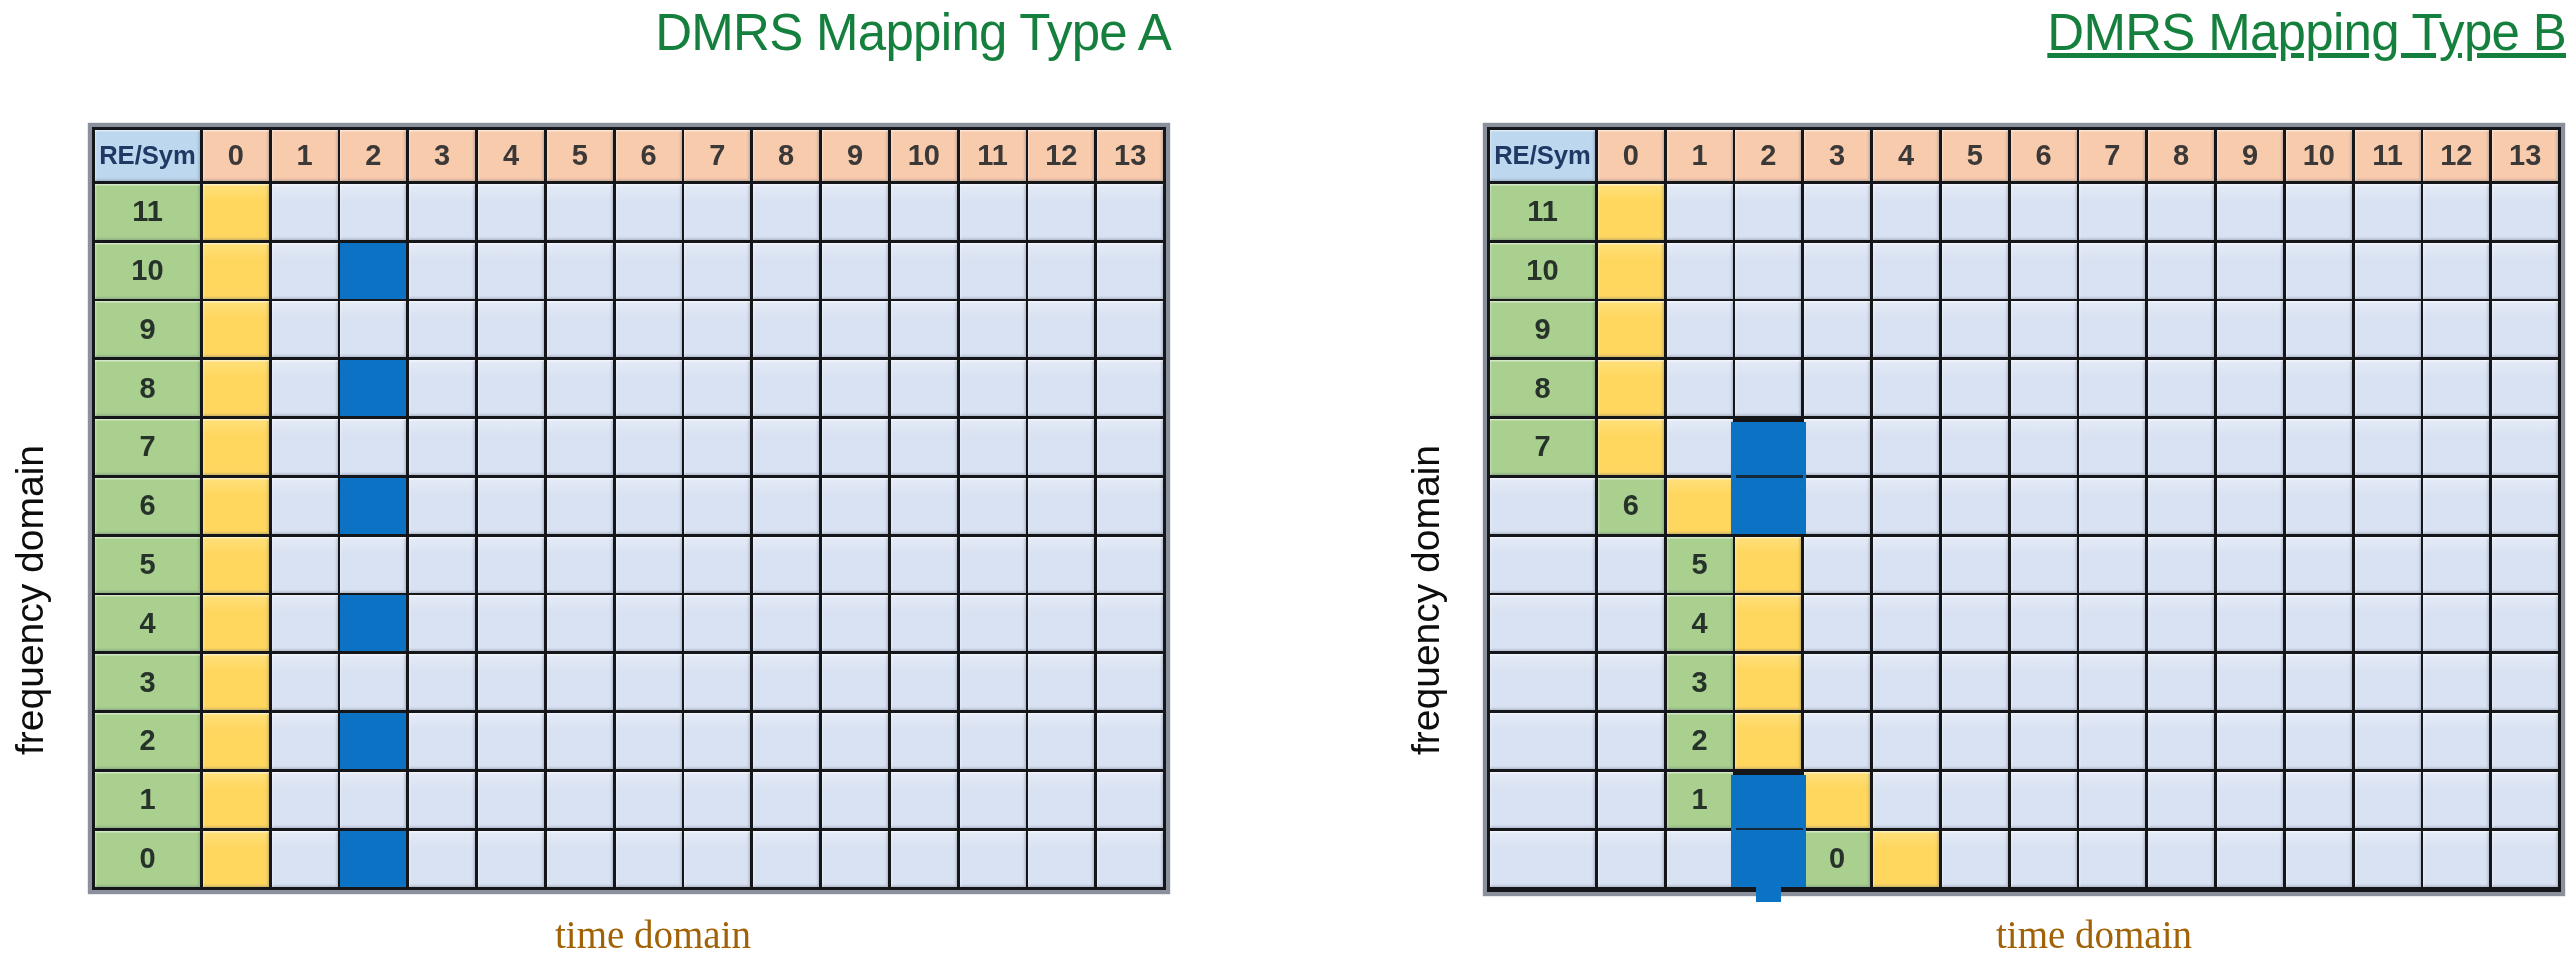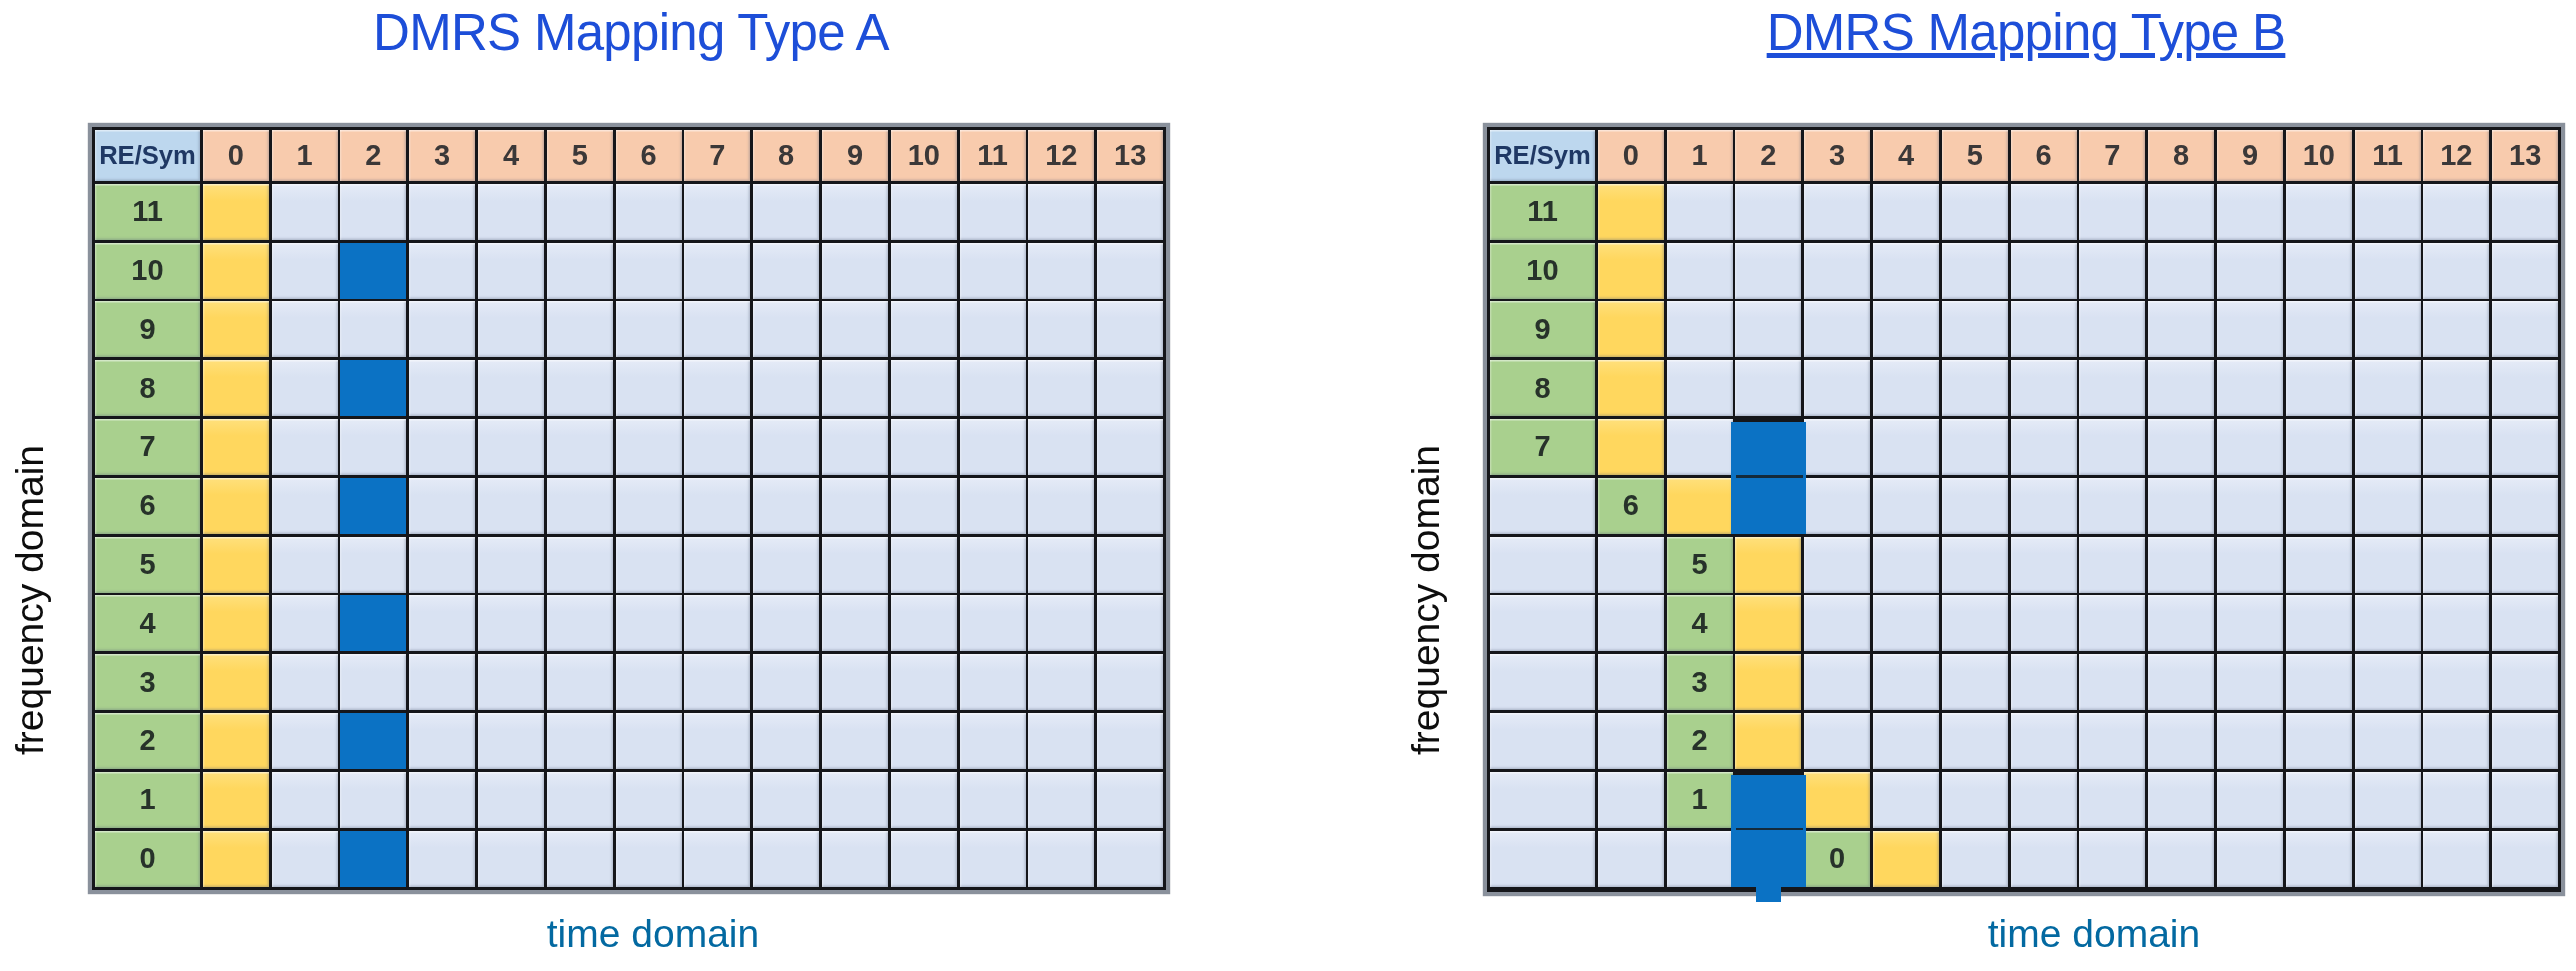--- a/index.html
+++ b/index.html
@@ -4,22 +4,22 @@
 <style>
   html,body{margin:0;padding:0;}
   body{
     width:2576px;height:971px;position:relative;background:#ffffff;
     font-family:"Liberation Sans", sans-serif;overflow:hidden;
   }
   .panel{position:absolute;inset:0;pointer-events:none;}
   .panel *{pointer-events:auto;}
 
   .title{
-    position:absolute;top:2.8px;width:1080px;text-align:center;
-    font-size:51px;font-weight:400;color:#1d4ed8;letter-spacing:-0.7px;white-space:nowrap;
+    position:absolute;top:2.8px;width:1080px;text-align:right;
+    font-size:51px;font-weight:400;color:#15803d;letter-spacing:-0.7px;white-space:nowrap;
   }
   .panel-a .title{left:91px;}
   .panel-b .title{left:1486px;text-decoration:underline;}
 
   .grid{
     position:absolute;top:127px;
     display:grid;
     grid-template-columns:105px repeat(14,66px);
     grid-template-rows:51px repeat(12,56px);
     gap:2.8px;
@@ -60,21 +60,21 @@
 
   .freq-label{
     position:absolute;top:600px;font-size:39px;color:#0d0d0d;white-space:nowrap;
     transform:translate(-50%,-50%) rotate(-90deg);
   }
   .panel-a .freq-label{left:30px;}
   .panel-b .freq-label{left:1426px;}
 
   .time-label{
     position:absolute;top:912px;width:1080px;text-align:center;
-    font-size:39px;color:#0369a1;white-space:nowrap;
+    font-size:39px;color:#a16207;white-space:nowrap;font-family:Liberation Serif, serif;
   }
   .panel-a .time-label{left:113px;}
   .panel-b .time-label{left:1554px;}
 </style>
 </head>
 <body>
 
 <section class="panel panel-a">
   <div class="title">DMRS Mapping Type A</div>
   <div class="freq-label">frequency domain</div>

